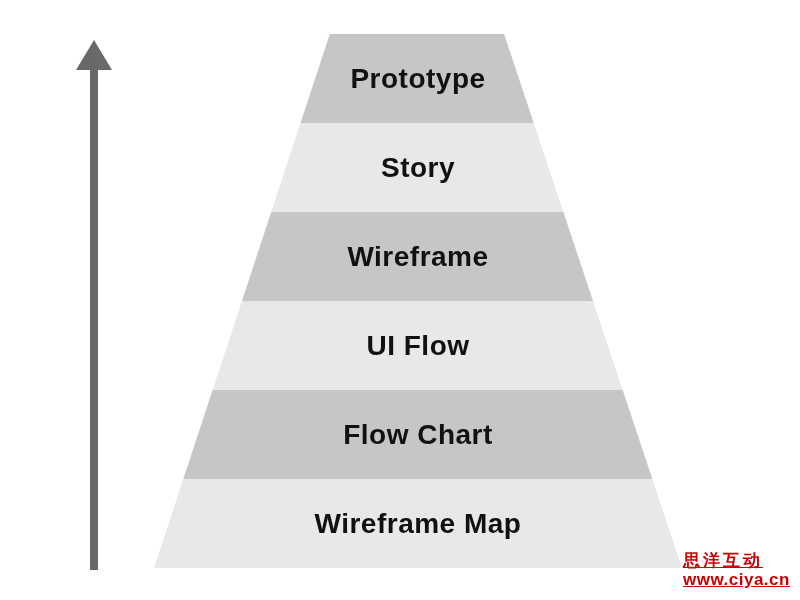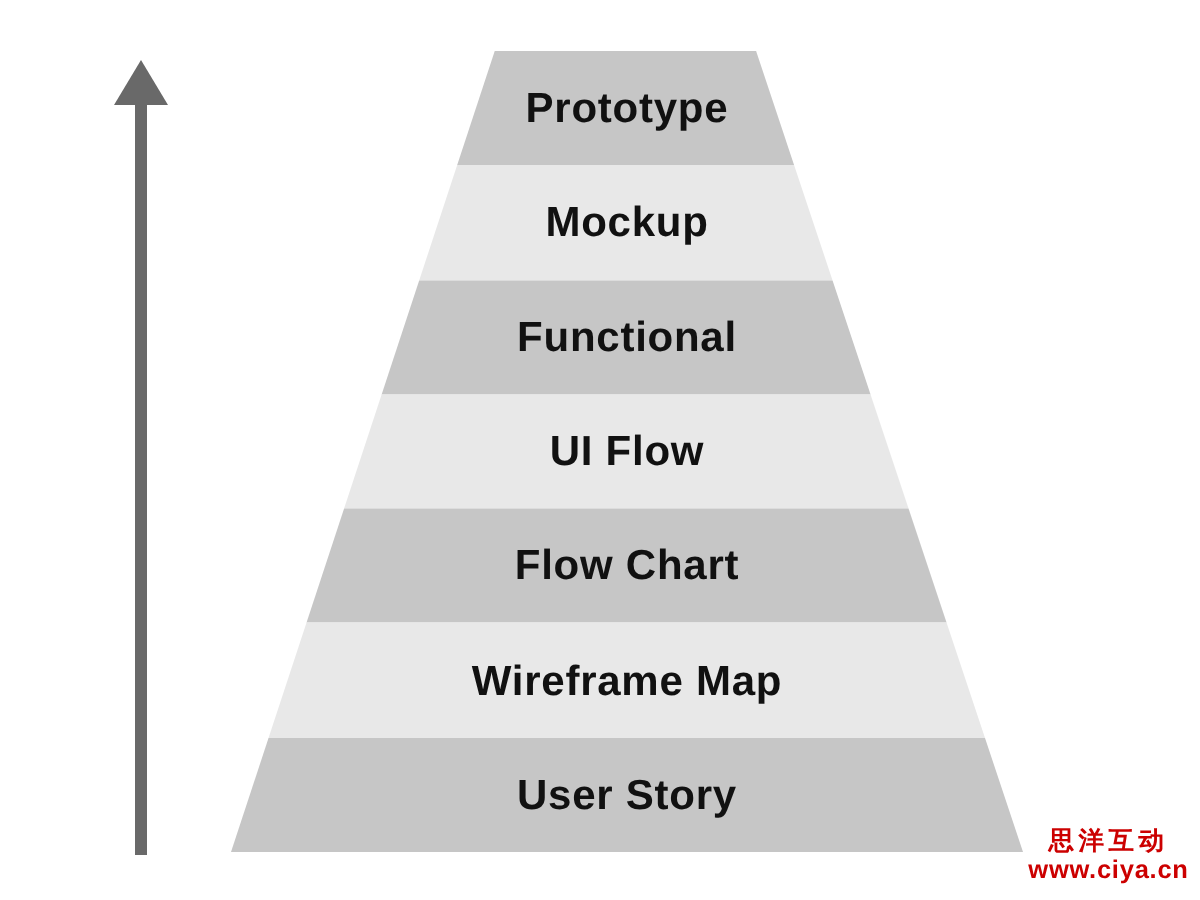--- a/index.html
+++ b/index.html
@@ -69,23 +69,23 @@
     letter-spacing: 0.5px;
     white-space: nowrap;
   }
 
   
   .watermark {
     position: absolute;
     left: 683px;
     top: 552px;
     width: 112px;
-    text-align: center;
     color: var(--wm, #cc0000);
     line-height: 1.1;
+    text-decoration: underline;
   }
   .watermark .wm-line1 {
     font-size: 17px;
     font-weight: 700;
     letter-spacing: 3px;
     text-shadow: -1px 0 #fff, 1px 0 #fff, 0 -1px #fff, 0 1px #fff,
                  -1px -1px #fff, 1px 1px #fff, -1px 1px #fff, 1px -1px #fff;
   }
   .watermark .wm-line2 {
     font-size: 17px;
@@ -103,36 +103,33 @@
   <div class="arrow">
     <div class="arrow-head"></div>
     <div class="arrow-shaft"></div>
   </div>
 
   <div class="pyramid">
     <div class="layer dark">
       <span class="layer-label">Prototype</span>
     </div>
     <div class="layer light">
-      <span class="layer-label">Mockup</span>
+      <span class="layer-label">Story</span>
     </div>
     <div class="layer dark">
-      <span class="layer-label">Functional</span>
+      <span class="layer-label">Wireframe</span>
     </div>
     <div class="layer light">
       <span class="layer-label">UI Flow</span>
     </div>
     <div class="layer dark">
       <span class="layer-label">Flow Chart</span>
     </div>
     <div class="layer light">
       <span class="layer-label">Wireframe Map</span>
-    </div>
-    <div class="layer dark">
-      <span class="layer-label">User Story</span>
     </div>
   </div>
 
   <div class="watermark">
     <div class="wm-line1">思洋互动</div>
     <div class="wm-line2">www.ciya.cn</div>
   </div>
 
 </div>
 

